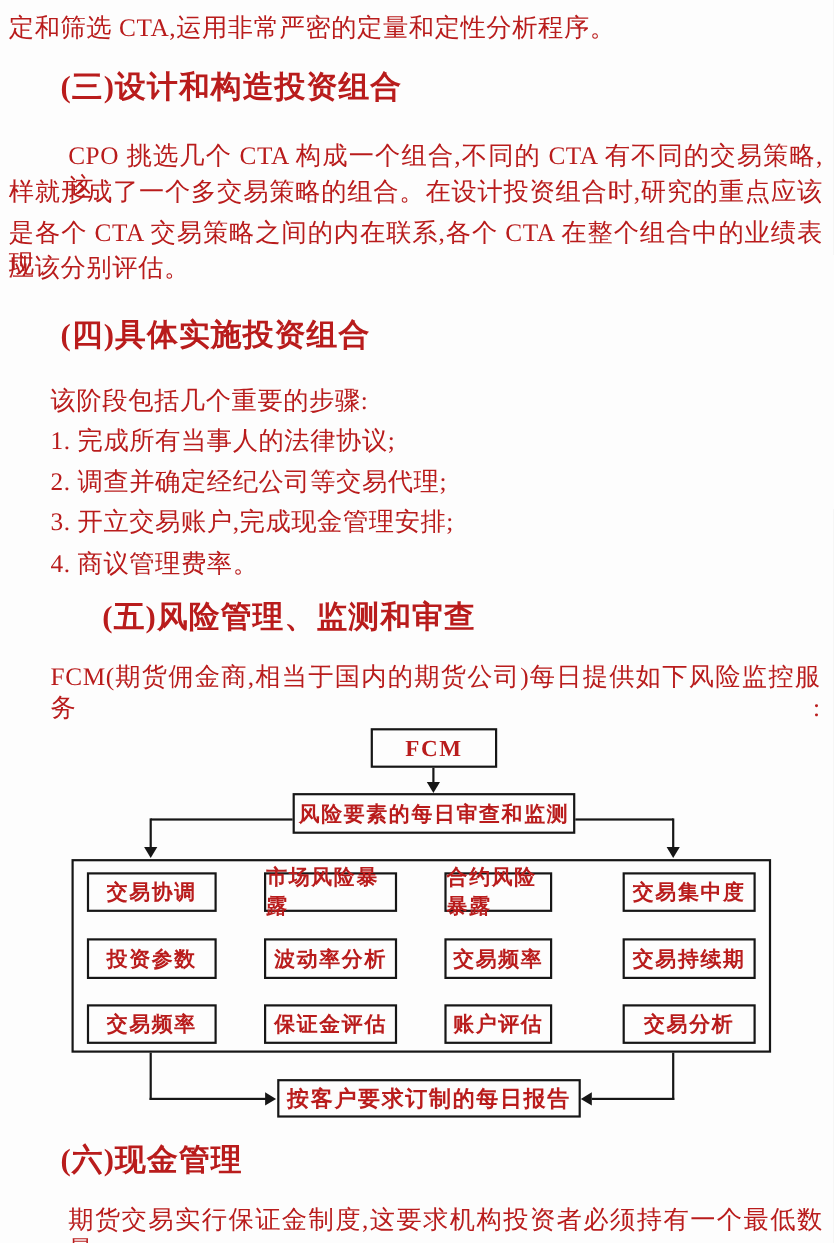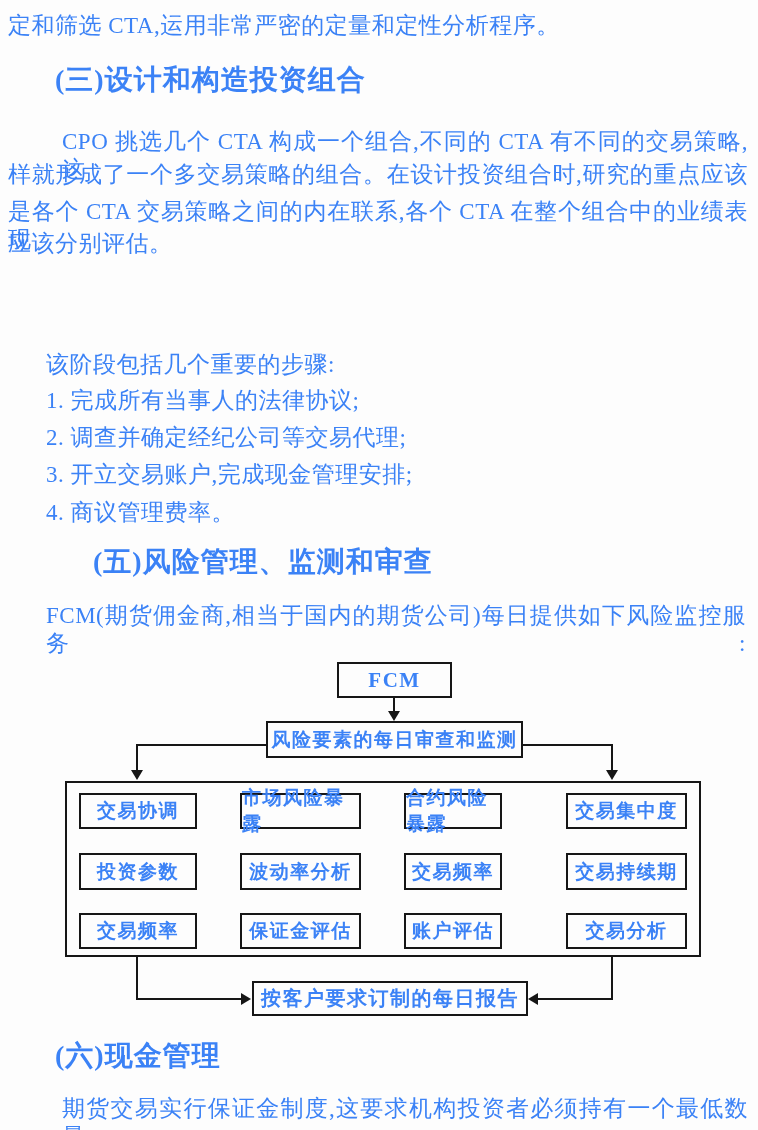--- a/index.html
+++ b/index.html
@@ -1,18 +1,18 @@
 <!DOCTYPE html>
 <html lang="zh"><head>
 <meta charset="utf-8">
 <style>
   html,body{margin:0;padding:0;background:#e8e8e8;}
   .page{
     position:relative;width:758px;height:1130px;margin:0 auto;
-    background:#fdfdfd;color:#3b82f6;
+    background:#fdfdfd;color:#b91c1c;
     font-family:"Liberation Serif","DejaVu Serif",serif;
     overflow:hidden;
   }
   .line{position:absolute;white-space:nowrap;font-size:23px;line-height:28px;letter-spacing:0.5px;}
   .just{white-space:normal;text-align:justify;text-align-last:justify;text-justify:inter-character;}
   .heading{position:absolute;font-size:28px;font-weight:bold;line-height:32px;letter-spacing:1px;white-space:nowrap;}
   
   .dbox{
     position:absolute;border:2px solid #161616;background:#fdfdfd;
     display:flex;align-items:center;justify-content:center;
@@ -36,20 +36,21 @@
 
   <div class="line" style="left:8px;top:12px;">定和筛选 CTA,运用非常严密的定量和定性分析程序。</div>
 
   <div class="heading" style="left:55px;top:64px;">(三)设计和构造投资组合</div>
 
   <div class="line just" style="left:62px;top:128px;width:686px;">CPO 挑选几个 CTA 构成一个组合,不同的 CTA 有不同的交易策略,这</div>
   <div class="line just" style="left:8px;top:161px;width:740px;">样就形成了一个多交易策略的组合。在设计投资组合时,研究的重点应该</div>
   <div class="line just" style="left:8px;top:198px;width:740px;">是各个 CTA 交易策略之间的内在联系,各个 CTA 在整个组合中的业绩表现</div>
   <div class="line" style="left:8px;top:230px;">应该分别评估。</div>
 
+  <div class="heading" style="left:55px;top:290px;">(四)具体实施投资组合</div>
 
   <div class="line" style="left:46px;top:351px;text-align:center;">该阶段包括几个重要的步骤:</div>
   <div class="line" style="left:46px;top:387px;">1. 完成所有当事人的法律协议;</div>
   <div class="line" style="left:46px;top:424px;">2. 调查并确定经纪公司等交易代理;</div>
   <div class="line" style="left:46px;top:461px;">3. 开立交易账户,完成现金管理安排;</div>
   <div class="line" style="left:46px;top:499px;">4. 商议管理费率。</div>
 
   <div class="heading" style="left:55px;top:546px;margin-left:38px;">(五)风险管理、监测和审查</div>
 
   <div class="line just" style="left:46px;top:602px;width:700px;">FCM(期货佣金商,相当于国内的期货公司)每日提供如下风险监控服务:</div>

